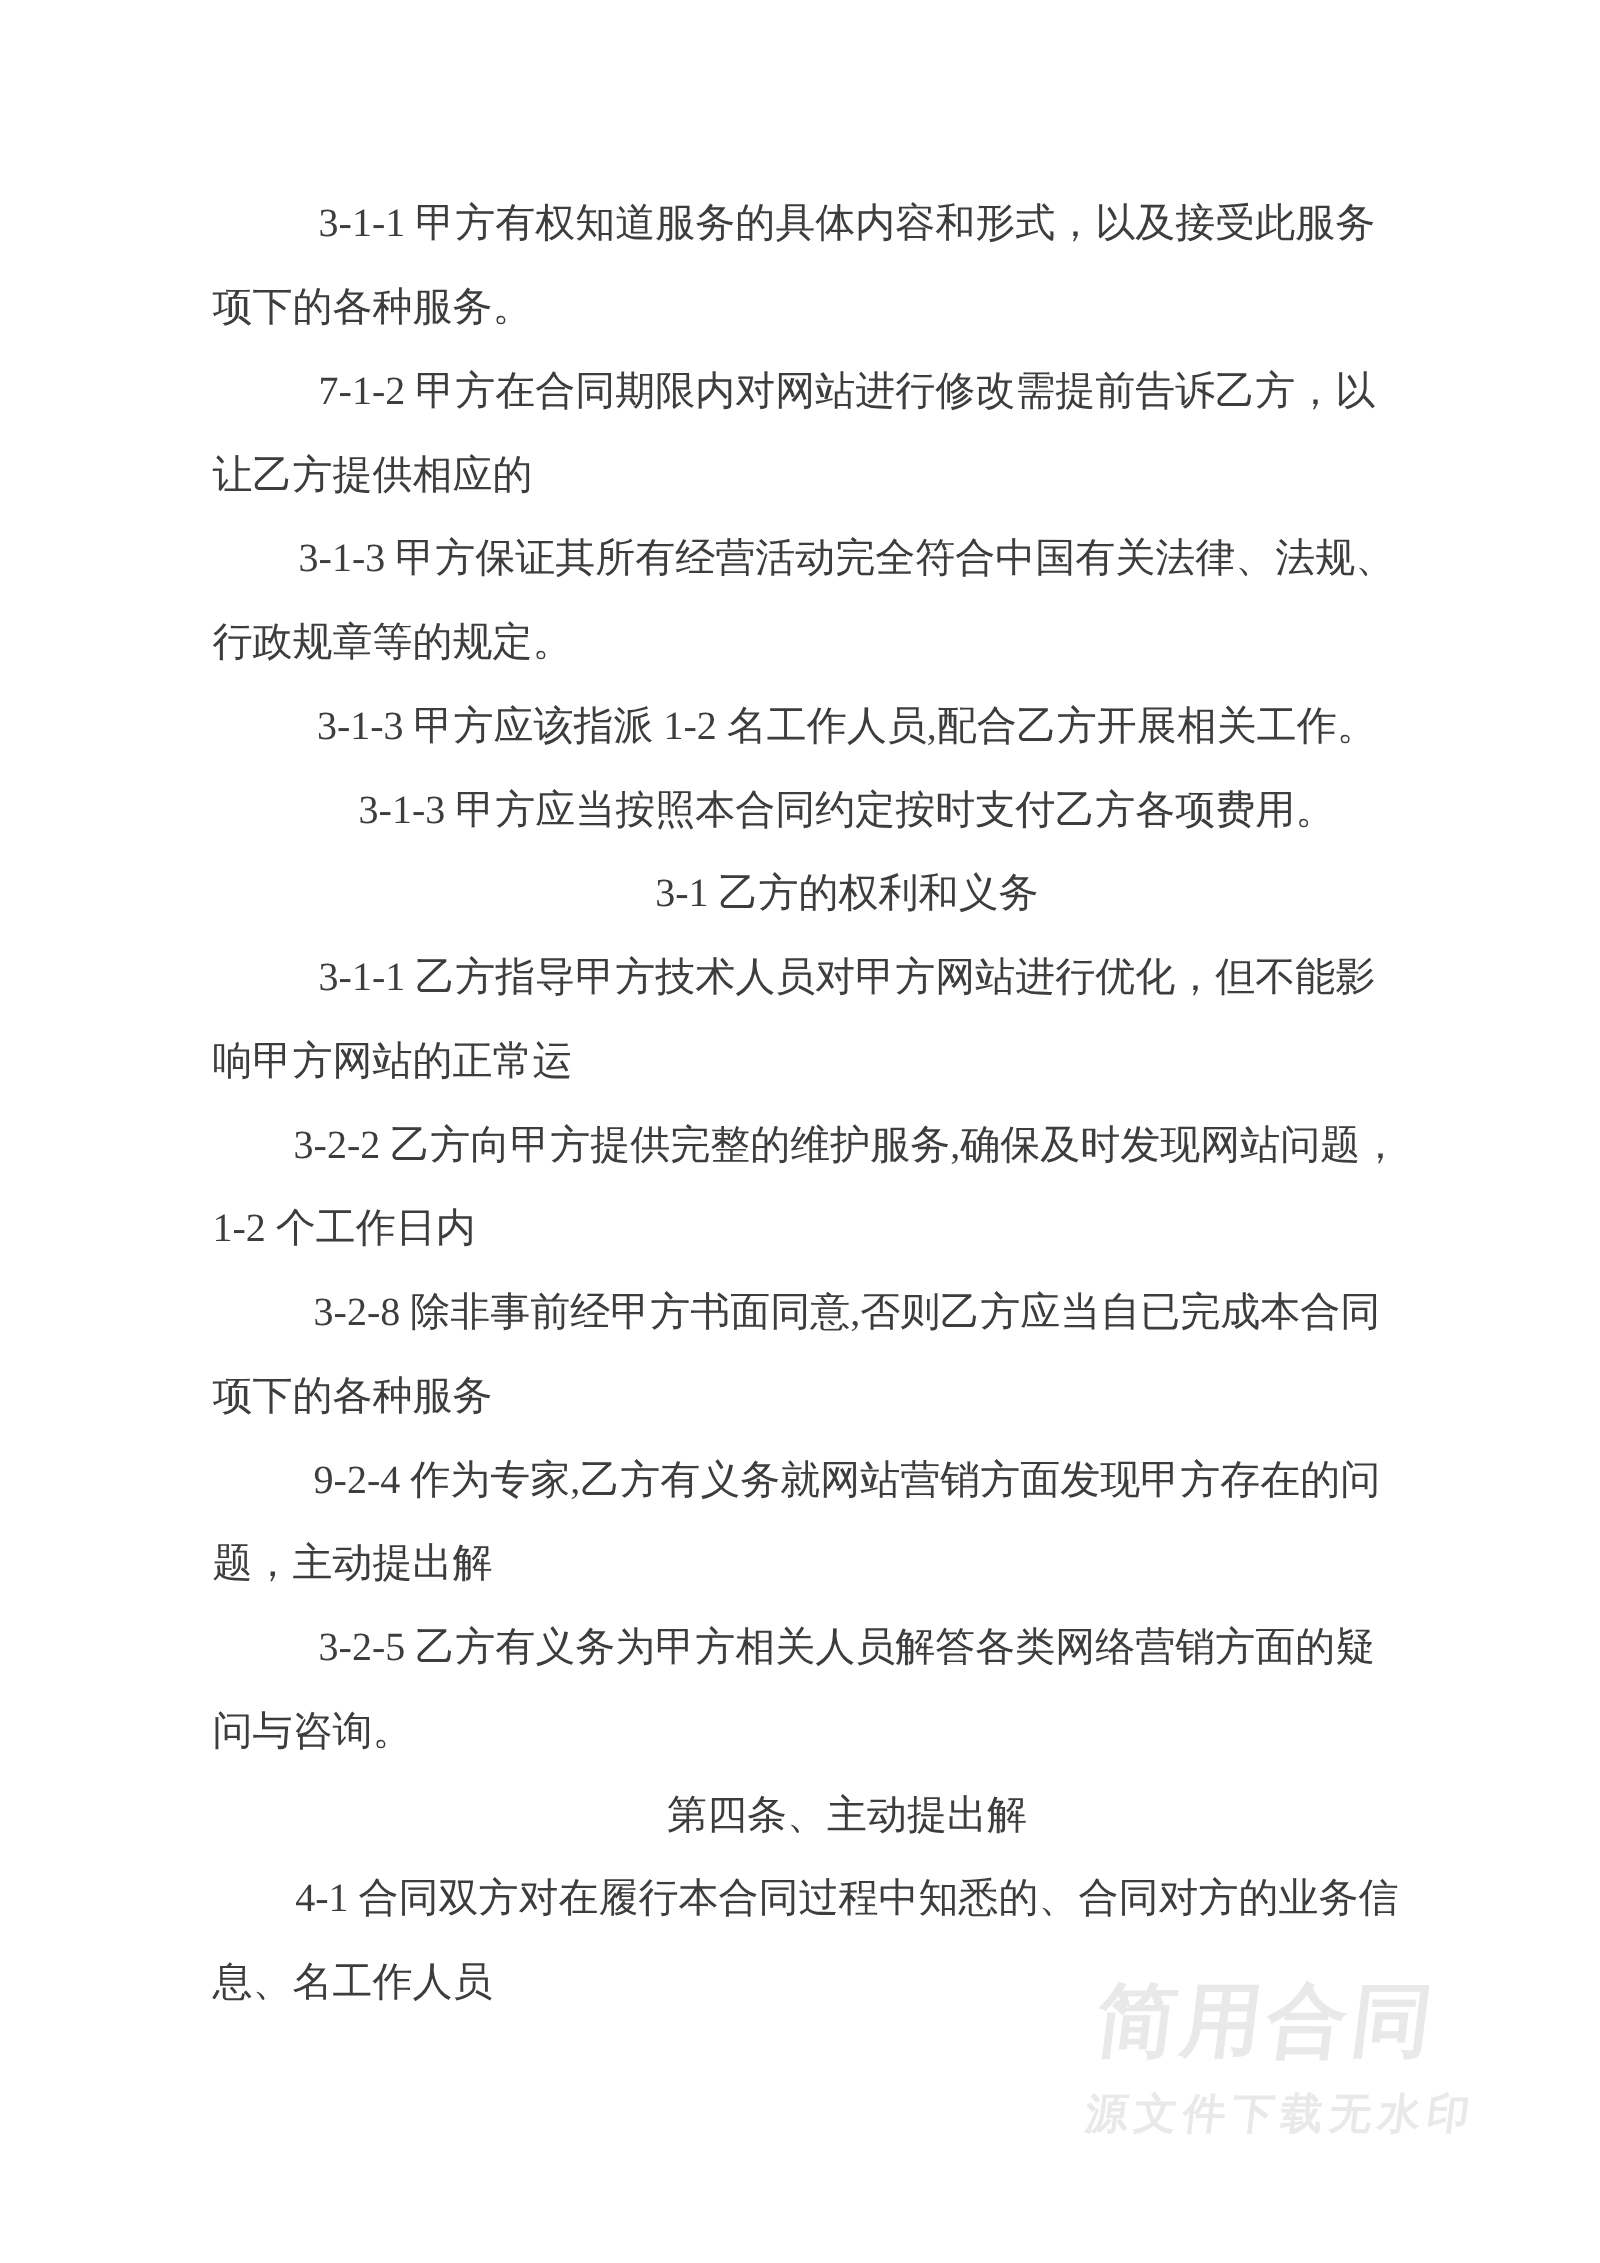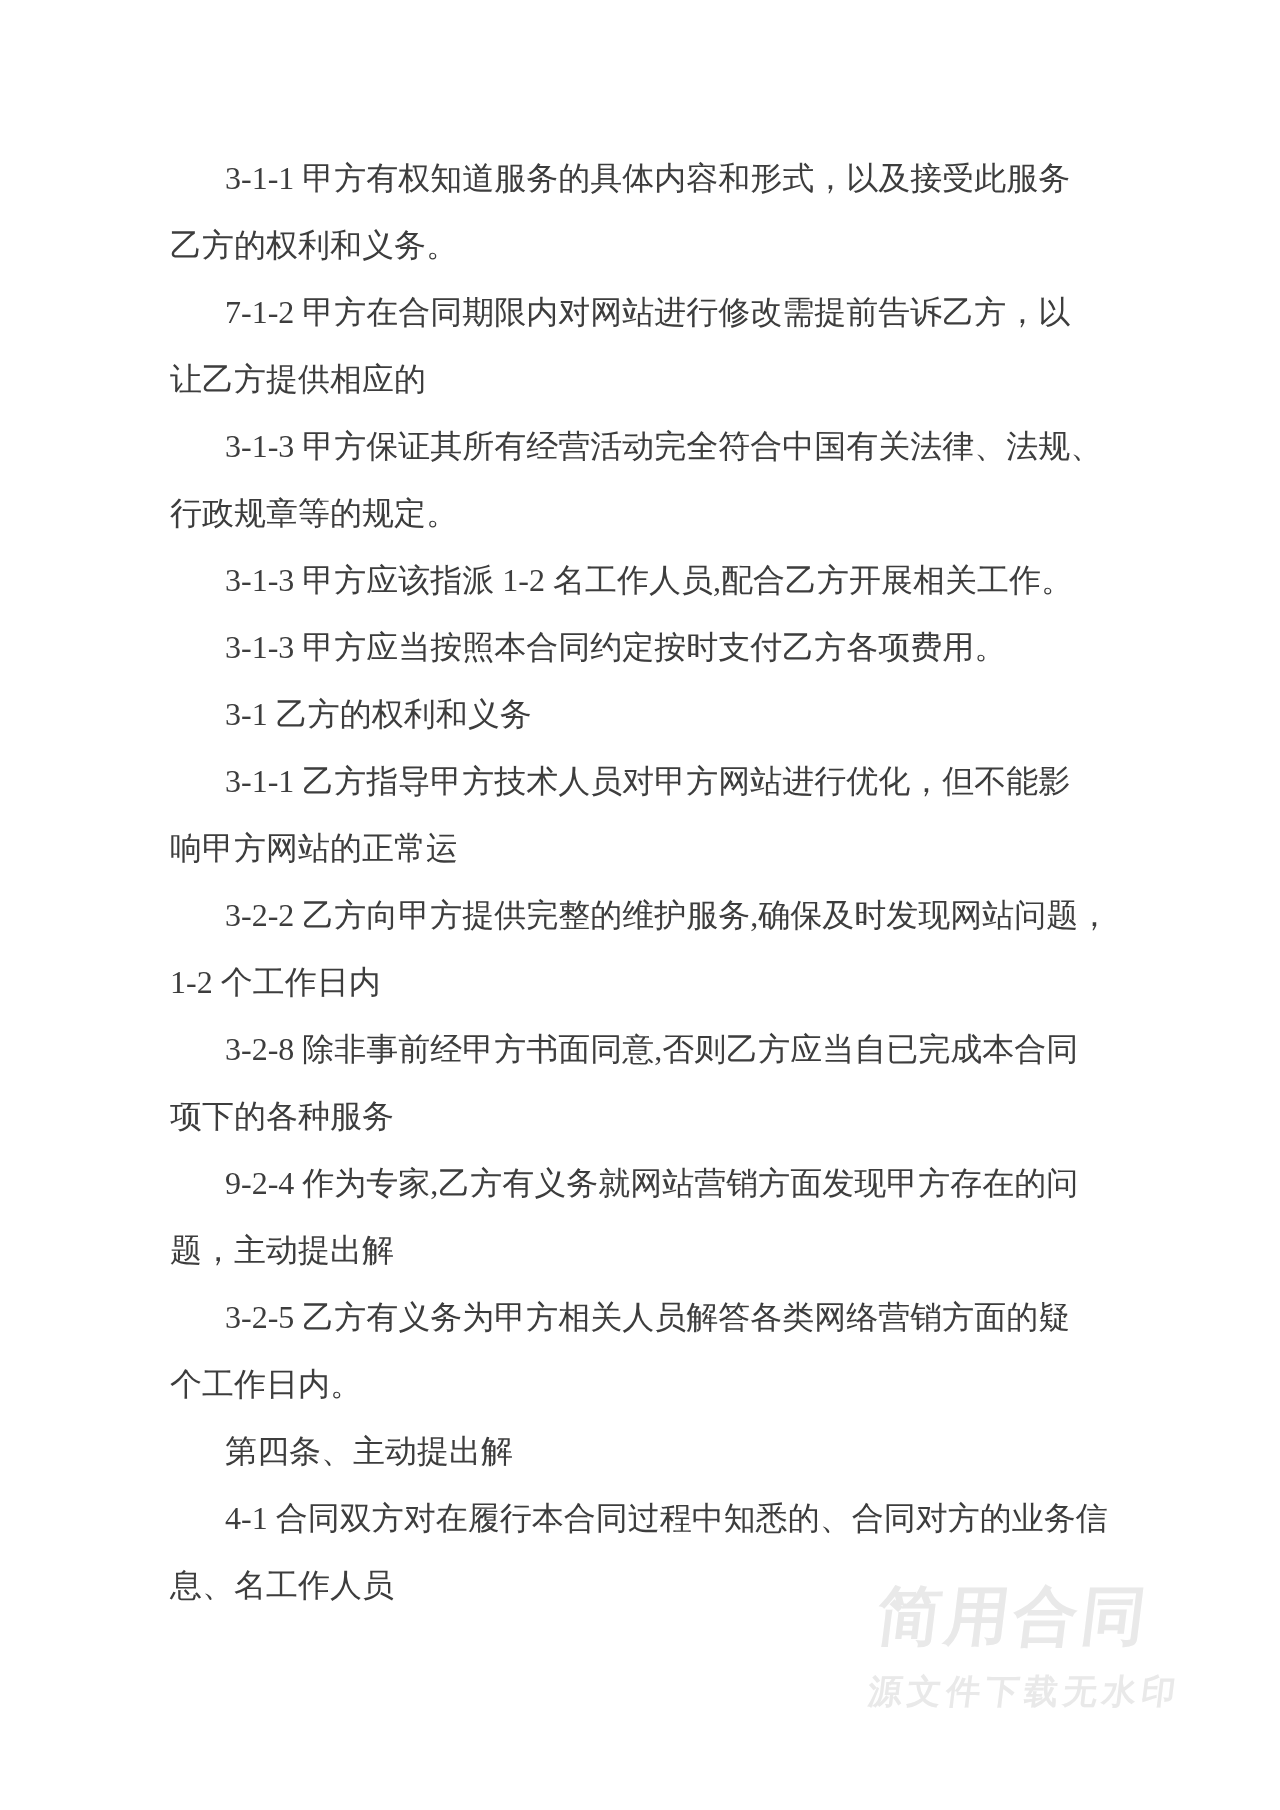--- a/index.html
+++ b/index.html
@@ -28,20 +28,21 @@
     padding: 0;
   }
   .line {
     display: block;
     height: 67px;
     line-height: 67px;
     white-space: nowrap;
   }
   .line.first {
     text-indent: 55px;
+    text-align: center;
   }
   .watermark {
     position: absolute;
     left: 874px;
     top: 1584px;
     color: #e9e9e9;
     font-family: "Liberation Sans", "DejaVu Sans", sans-serif;
     font-weight: bold;
     transform: skewX(-7deg);
     user-select: none;
@@ -60,21 +61,21 @@
 </style>
 </head>
 <body>
 
 <div class="page">
 
   <div class="doc">
 
     <p class="para">
       <span class="line first">3-1-1 甲方有权知道服务的具体内容和形式，以及接受此服务</span>
-      <span class="line">乙方的权利和义务。</span>
+      <span class="line">项下的各种服务。</span>
     </p>
 
     <p class="para">
       <span class="line first">7-1-2 甲方在合同期限内对网站进行修改需提前告诉乙方，以</span>
       <span class="line">让乙方提供相应的</span>
     </p>
 
     <p class="para">
       <span class="line first">3-1-3 甲方保证其所有经营活动完全符合中国有关法律、法规、</span>
       <span class="line">行政规章等的规定。</span>
@@ -107,21 +108,21 @@
       <span class="line">项下的各种服务</span>
     </p>
 
     <p class="para">
       <span class="line first">9-2-4 作为专家,乙方有义务就网站营销方面发现甲方存在的问</span>
       <span class="line">题，主动提出解</span>
     </p>
 
     <p class="para">
       <span class="line first">3-2-5 乙方有义务为甲方相关人员解答各类网络营销方面的疑</span>
-      <span class="line">个工作日内。</span>
+      <span class="line">问与咨询。</span>
     </p>
 
     <p class="para">
       <span class="line first">第四条、主动提出解</span>
     </p>
 
     <p class="para">
       <span class="line first">4-1 合同双方对在履行本合同过程中知悉的、合同对方的业务信</span>
       <span class="line">息、名工作人员</span>
     </p>

